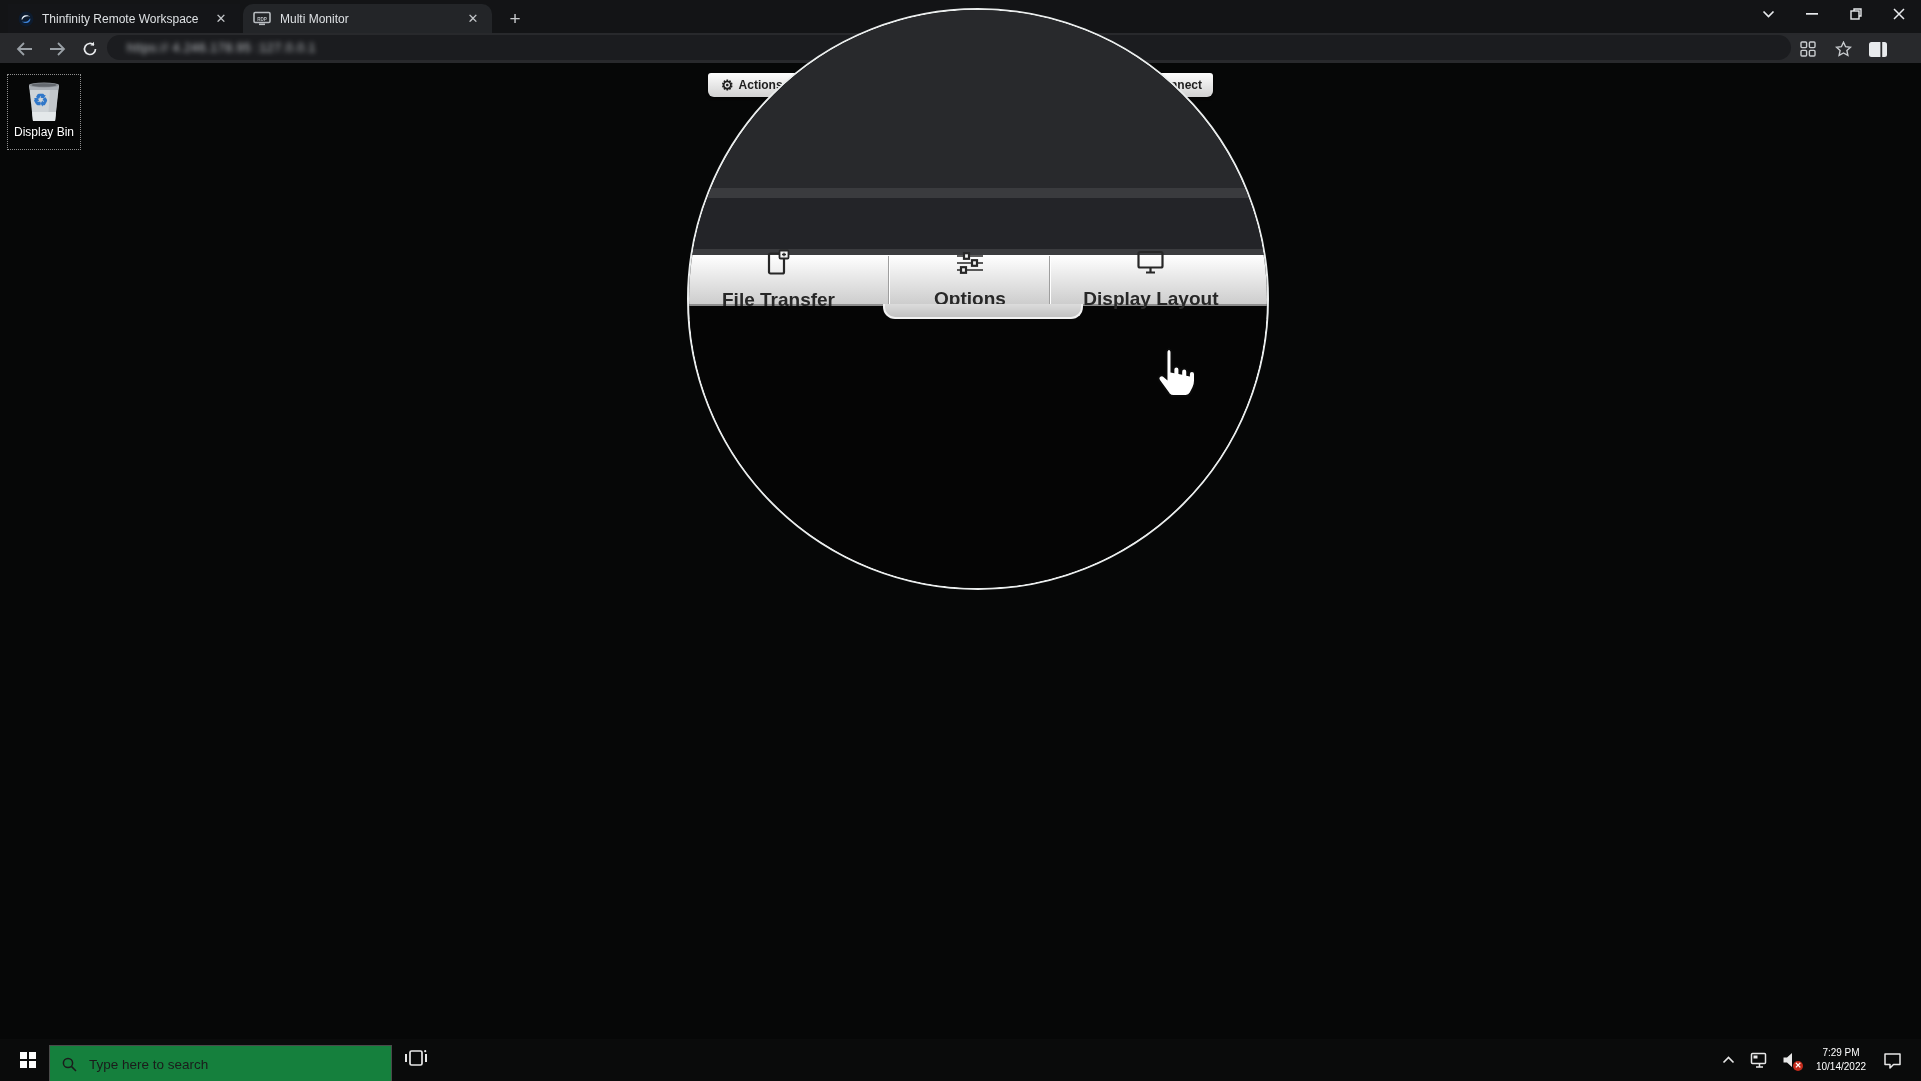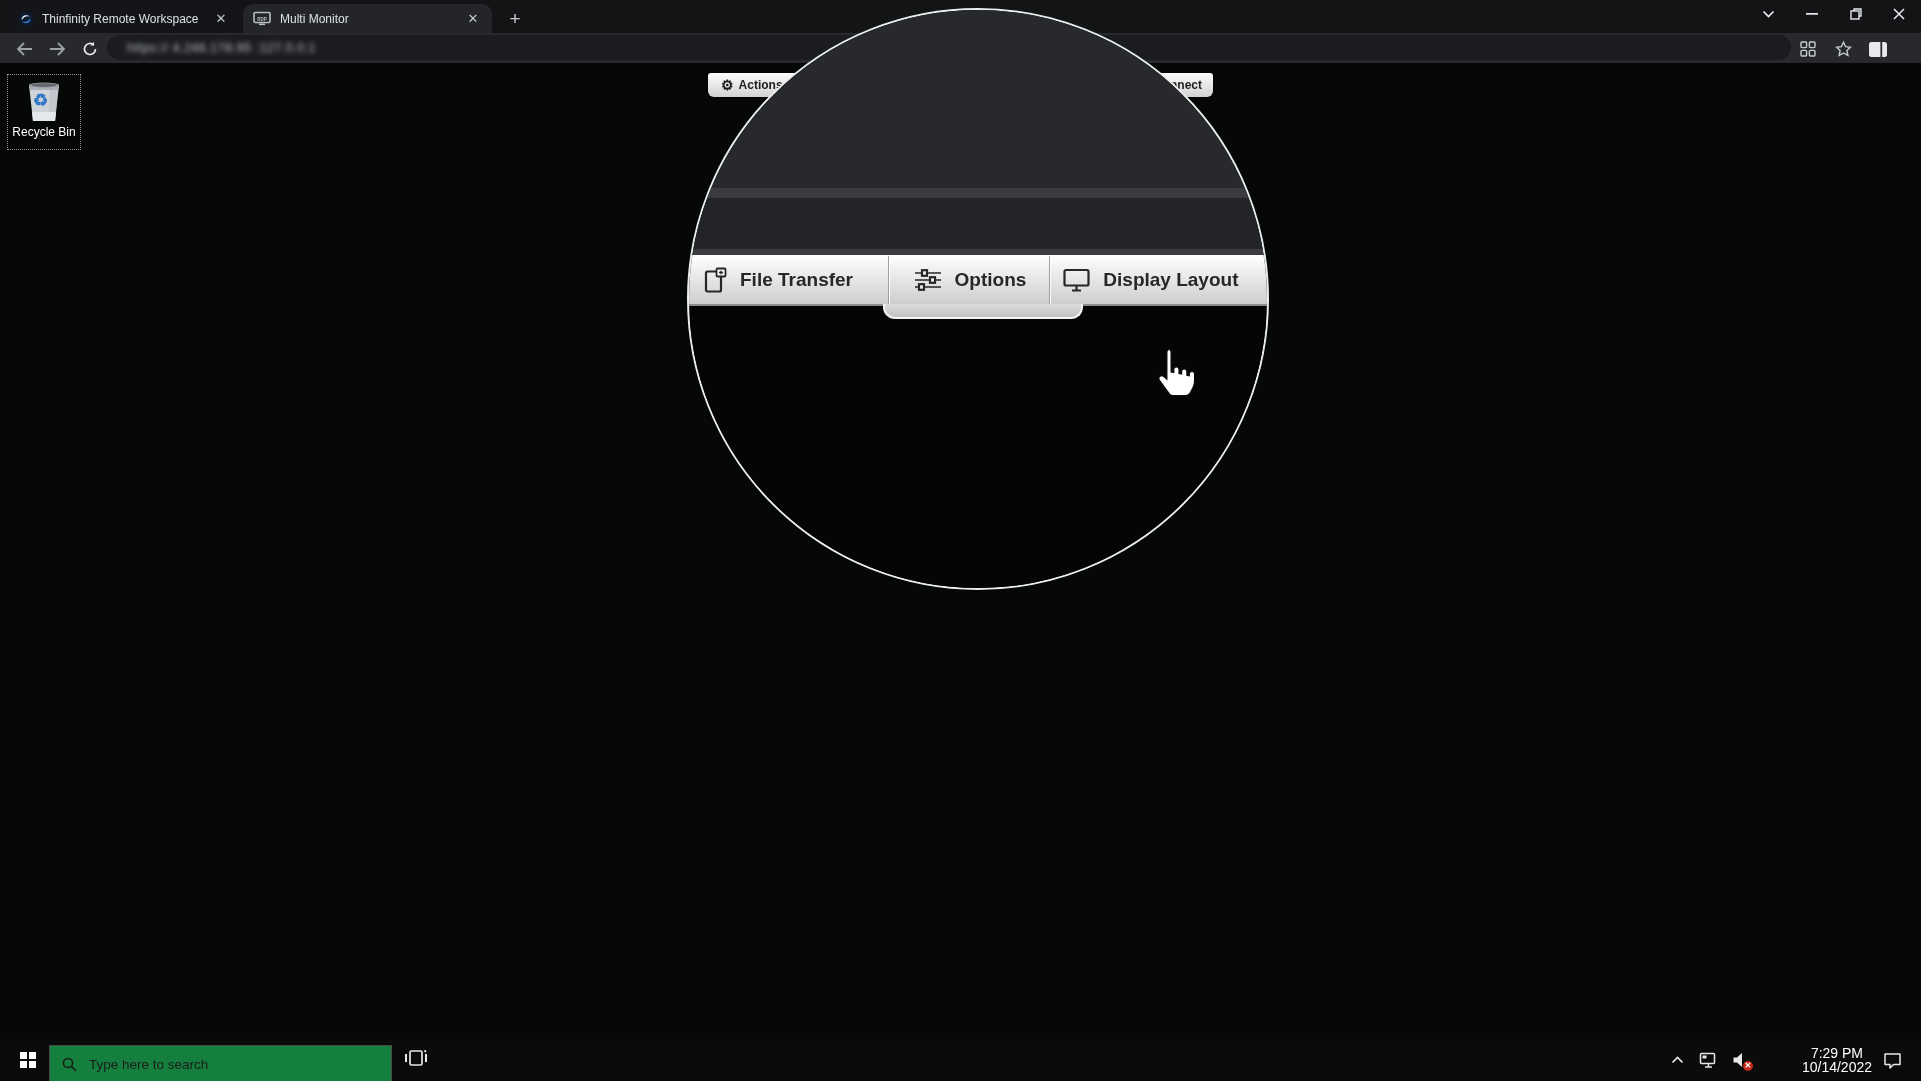--- a/index.html
+++ b/index.html
@@ -41,42 +41,42 @@
   .lens{position:absolute;left:687px;top:-55px;width:578px;height:578px;border-radius:50%;
         border:2px solid #eaeded;overflow:hidden;background:#050505;}
   .band1{position:absolute;left:0;top:0;width:100%;height:178px;background:#28292c;}
   .band2{position:absolute;left:0;top:178px;width:100%;height:10px;background:#3a3b3e;}
   .band3{position:absolute;left:0;top:188px;width:100%;height:51px;background:#232428;}
   .band4{position:absolute;left:0;top:239px;width:100%;height:6px;background:#3b3c3f;}
   .bigbar{position:absolute;left:0;top:245px;width:100%;height:49px;display:flex;
           background:linear-gradient(#fefefe,#cdcdcd);border-top:1px solid #fff;
           box-shadow:0 2px 0 #8d8d8d;box-sizing:border-box;}
   .bigbtn{display:flex;align-items:center;justify-content:center;gap:13px;
-          color:#272727;font-size:19px;font-weight:bold;box-sizing:border-box;}
+          color:#272727;font-size:19px;font-weight:bold;box-sizing:border-box;flex-direction:column;}
   .bigbtn + .bigbtn{border-left:1px solid #fff;box-shadow:-1px 0 0 #9e9e9e;}
   .handle{position:absolute;left:194px;top:294px;width:200px;height:15px;
           background:linear-gradient(#dcdcdc,#c2c2c2);border:2px solid #f2f2f2;border-top:none;
           border-radius:0 0 12px 12px;box-sizing:border-box;}
   .below{position:absolute;left:0;top:309px;width:100%;height:269px;background:#050505;}
   .cursor{position:absolute;left:463px;top:336px;}
   
   .taskbar{position:absolute;left:0;top:976px;width:1921px;height:42px;background:#0a0b0b;
            border-bottom:3px solid #3d5c40;box-sizing:content-box;}
   .startbtn{position:absolute;left:10px;top:7px;width:36px;height:28px;display:flex;
             align-items:center;justify-content:center;}
   .winlogo{display:grid;grid-template-columns:7px 7px;grid-template-rows:7px 7px;gap:2px;}
   .winlogo div{background:#fdfdfd;}
   .searchbox{position:absolute;left:49px;top:6px;width:343px;height:39px;background:#15803d;
              border:1px solid #4a4a4a;box-sizing:border-box;display:flex;align-items:center;}
   .searchbox input{border:none;outline:none;background:transparent;font-family:"Liberation Sans",sans-serif;
              font-size:13.5px;color:#1b1b1b;width:240px;}
   .searchbox input::placeholder{color:#1b1b1b;opacity:1;}
   .taskview{position:absolute;left:404px;top:9px;}
   .tray{position:absolute;right:18px;top:0;height:42px;display:flex;align-items:center;gap:9px;}
-  .clock{color:#fff;font-size:14px;text-align:center;line-height:14px;min-width:62px;margin-left:42px;}
+  .clock{color:#fff;font-size:10px;text-align:center;line-height:14px;min-width:62px;}
   .trayicon{display:flex;align-items:center;justify-content:center;width:22px;height:30px;}
   .muted{position:relative;}
   .badge{position:absolute;right:-2px;bottom:4px;width:10px;height:10px;border-radius:50%;
          background:#c42b1c;color:#fff;font-size:8px;font-weight:bold;display:flex;
          align-items:center;justify-content:center;line-height:1;}
   svg{display:block;}
 </style>
 </head>
 <body>
 
@@ -180,21 +180,21 @@
         <svg width="40" height="44" viewBox="0 0 40 44">
           <polygon points="5,6 35,6 31,42 9,42" fill="#cfd4d8"></polygon>
           <polygon points="5,6 35,6 34,11 6,11" fill="#a9afb5"></polygon>
           <polygon points="26,11 34,11 31,42 24,42" fill="#bec3c8" opacity=".8"></polygon>
           <ellipse cx="20" cy="6" rx="15" ry="2.6" fill="#8d9399"></ellipse>
           <ellipse cx="20" cy="6" rx="12.5" ry="1.8" fill="#63686e"></ellipse>
           <polygon points="8,33 32,33 31,42 9,42" fill="#e4e8ea"></polygon>
         </svg>
         <span class="recyc">♻</span>
       </div>
-      <span class="label">Recycle Bin</span>
+      <span class="label">Display Bin</span>
     </div>
 
     <div class="pill">
       <span class="left">
         <span style="font-size:14px;line-height:1;">⚙</span>
         <span>Actions</span>
       </span>
       <span class="right">
         <span>Disconnect</span>
       </span>

